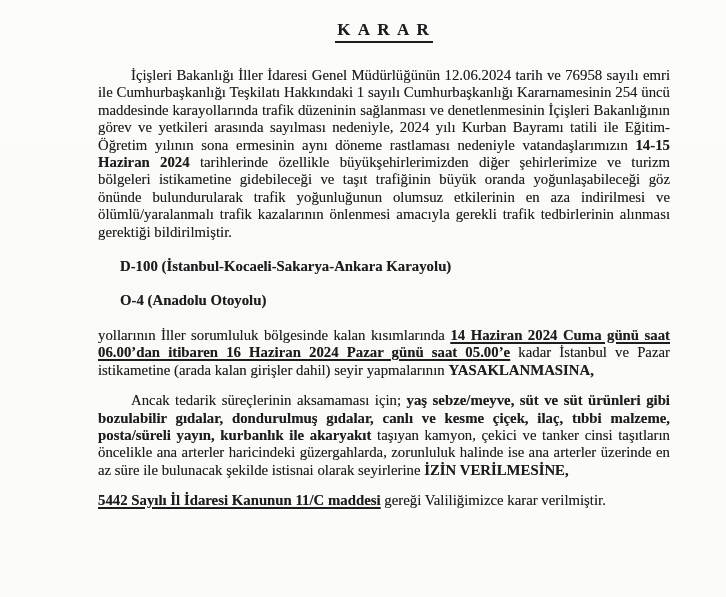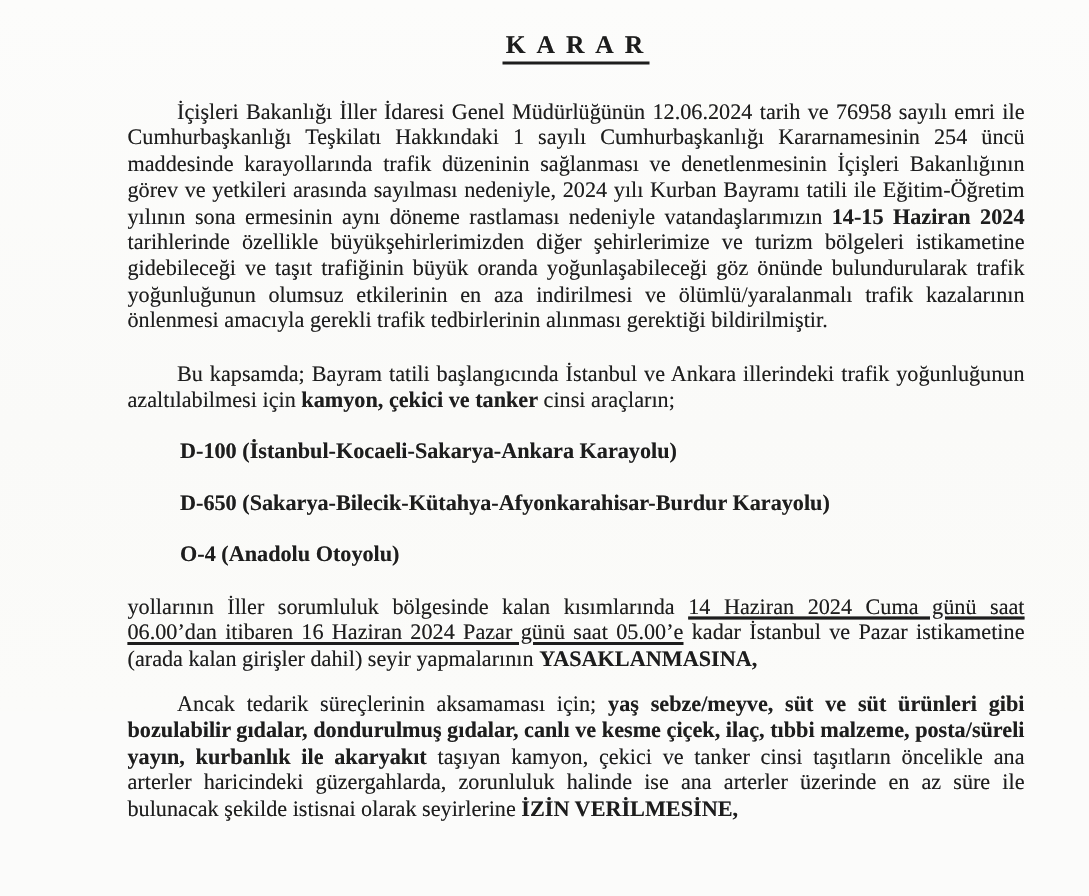--- a/index.html
+++ b/index.html
@@ -34,64 +34,63 @@
   .doc-title .title-text {
     display: inline-block;
     font-weight: bold;
     font-size: 17px;
     letter-spacing: 2px;
     border-bottom: 2px solid #1d1d1d;
     padding: 0 2px 1px 2px;
     white-space: pre;
   }
   p {
-    margin: 0;
+    margin: 13px;
     font-size: 14.8px;
     line-height: 17.4px;
     text-align: justify;
   }
   .indent { text-indent: 33px; }
   .p1 { margin-top: 24px; }
   .p2 { margin-top: 18px; }
   .road {
     margin-top: 17px;
     margin-left: 35px;
     font-weight: bold;
     text-align: left;
   }
   .p3 { margin-top: 17px; }
   .p4 { margin-top: 13px; font-family: Liberation Serif, serif; }
   .p5 { margin-top: 13px; }
   .b { font-weight: bold; }
   .bu {
-    font-weight: normal;
+    font-weight: bold;
     text-decoration: underline;
     text-decoration-thickness: 1.5px;
     text-underline-offset: 2px;
   }
 </style>
 </head>
 <body>
 
 <div class="page">
   <div class="content">
 
     <div class="doc-title">
       <span class="title-text">K A R A R</span>
     </div>
 
     <p class="p1 indent"><span>İçişleri Bakanlığı İller İdaresi Genel Müdürlüğünün 12.06.2024 tarih ve 76958 sayılı emri ile Cumhurbaşkanlığı Teşkilatı Hakkındaki 1 sayılı Cumhurbaşkanlığı Kararnamesinin 254 üncü maddesinde karayollarında trafik düzeninin sağlanması ve denetlenmesinin İçişleri Bakanlığının görev ve yetkileri arasında sayılması nedeniyle, 2024 yılı Kurban Bayramı tatili ile Eğitim-Öğretim yılının sona ermesinin aynı döneme rastlaması nedeniyle vatandaşlarımızın </span><span class="b">14-15 Haziran 2024</span><span> tarihlerinde özellikle büyükşehirlerimizden diğer şehirlerimize ve turizm bölgeleri istikametine gidebileceği ve taşıt trafiğinin büyük oranda yoğunlaşabileceği göz önünde bulundurularak trafik yoğunluğunun olumsuz etkilerinin en aza indirilmesi ve ölümlü/yaralanmalı trafik kazalarının önlenmesi amacıyla gerekli trafik tedbirlerinin alınması gerektiği bildirilmiştir.</span></p>
 
-    <p class="p2 indent"><span>Bu kapsamda; Bayram tatili başlangıcında İstanbul ve Ankara illerindeki trafik yoğunluğunun azaltılabilmesi için </span><span class="b">kamyon, çekici ve tanker</span><span> cinsi araçların;</span></p>
 
     <p class="road"><span>D-100 (İstanbul-Kocaeli-Sakarya-Ankara Karayolu)</span></p>
 
-    <p class="road"><span>D-650 (Sakarya-Bilecik-Kütahya-Afyonkarahisar-Burdur Karayolu)</span></p>
 
     <p class="road"><span>O-4 (Anadolu Otoyolu)</span></p>
 
     <p class="p3"><span>yollarının İller sorumluluk bölgesinde kalan kısımlarında </span><span class="bu">14 Haziran 2024 Cuma günü saat 06.00’dan itibaren 16 Haziran 2024 Pazar günü saat 05.00’e</span><span> kadar İstanbul ve Pazar istikametine (arada kalan girişler dahil) seyir yapmalarının </span><span class="b">YASAKLANMASINA,</span></p>
 
     <p class="p4 indent"><span>Ancak tedarik süreçlerinin aksamaması için; </span><span class="b">yaş sebze/meyve, süt ve süt ürünleri gibi bozulabilir gıdalar, dondurulmuş gıdalar, canlı ve kesme çiçek, ilaç, tıbbi malzeme, posta/süreli yayın, kurbanlık ile akaryakıt</span><span> taşıyan kamyon, çekici ve tanker cinsi taşıtların öncelikle ana arterler haricindeki güzergahlarda, zorunluluk halinde ise ana arterler üzerinde en az süre ile bulunacak şekilde istisnai olarak seyirlerine </span><span class="b">İZİN VERİLMESİNE,</span></p>
 
+    <p class="p5"><span class="bu">5442 Sayılı İl İdaresi Kanunun 11/C maddesi</span><span> gereği Valiliğimizce karar verilmiştir.</span></p>
 
   </div>
 </div>
 
 </body></html>

